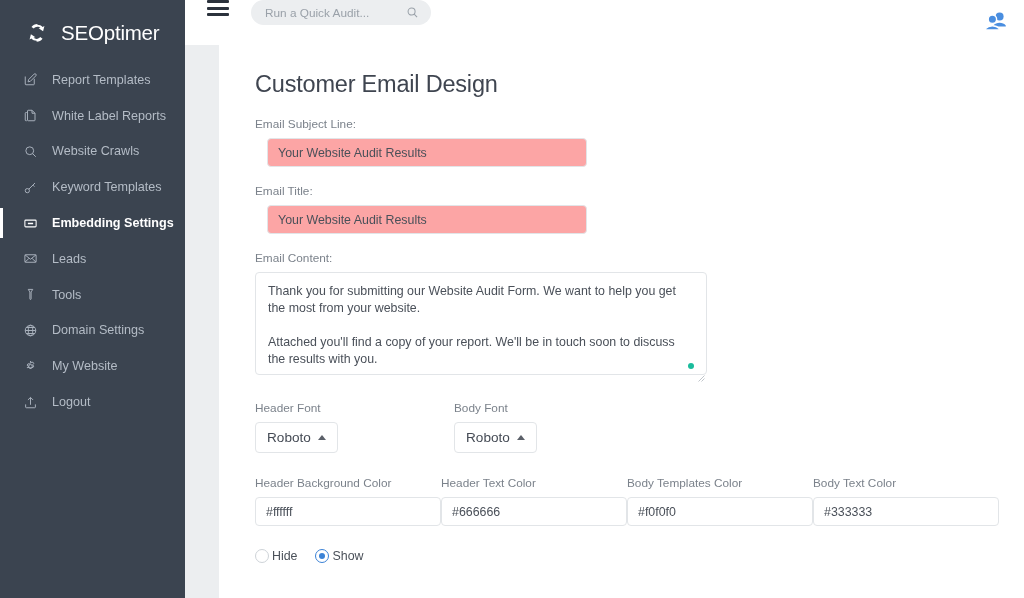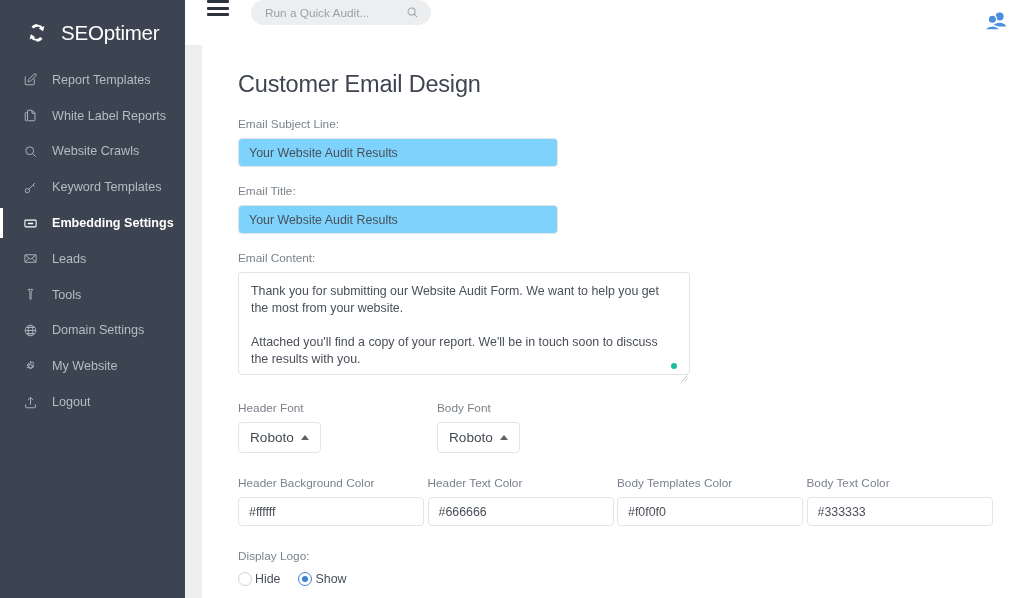--- a/index.html
+++ b/index.html
@@ -153,21 +153,21 @@
   }
 
   
   .content-wrap {
     position: absolute;
     left: 0;
     top: 45px;
     right: 0;
     bottom: 0;
     background: #eceef0;
-    padding-left: 17px;
+    padding-left: 34px;
   }
   .card {
     background: #ffffff;
     width: 100%;
     height: 100%;
     padding: 26px 28px 0 36px;
     overflow: hidden;
   }
 
   .page-title {
@@ -187,21 +187,22 @@
   .text-input {
     width: 320px;
     height: 29px;
     border: 1px solid #e2e5e8;
     border-radius: 4px;
     padding: 0 10px;
     font-family: "Liberation Sans", sans-serif;
     font-size: 12.4px;
     color: #4a5059;
     outline: none;
-    background: #7dd3fc;
+    background: #fca5a5;
+    margin-left: 12px;
   }
 
   .block { margin-bottom: 17px; }
 
   .textarea-wrap { position: relative; width: 452px; }
   .email-textarea {
     width: 452px;
     height: 103px;
     border: 1px solid #e2e5e8;
     border-radius: 4px;
@@ -513,21 +514,20 @@
             <div class="field-label">Body Templates Color</div>
             <input class="color-input" type="text" value="#f0f0f0" style="">
           </div>
           <div class="color-col">
             <div class="field-label">Body Text Color</div>
             <input class="color-input" type="text" value="#333333" style="">
           </div>
         </div>
 
         <div class="logo-block">
-          <div class="field-label">Display Logo:</div>
           <div class="radio-row">
             <label class="radio-opt">
               <span class="radio-circle"></span>
               <span class="radio-label">Hide</span>
             </label>
             <label class="radio-opt checked">
               <span class="radio-circle"></span>
               <span class="radio-label">Show</span>
             </label>
           </div>

